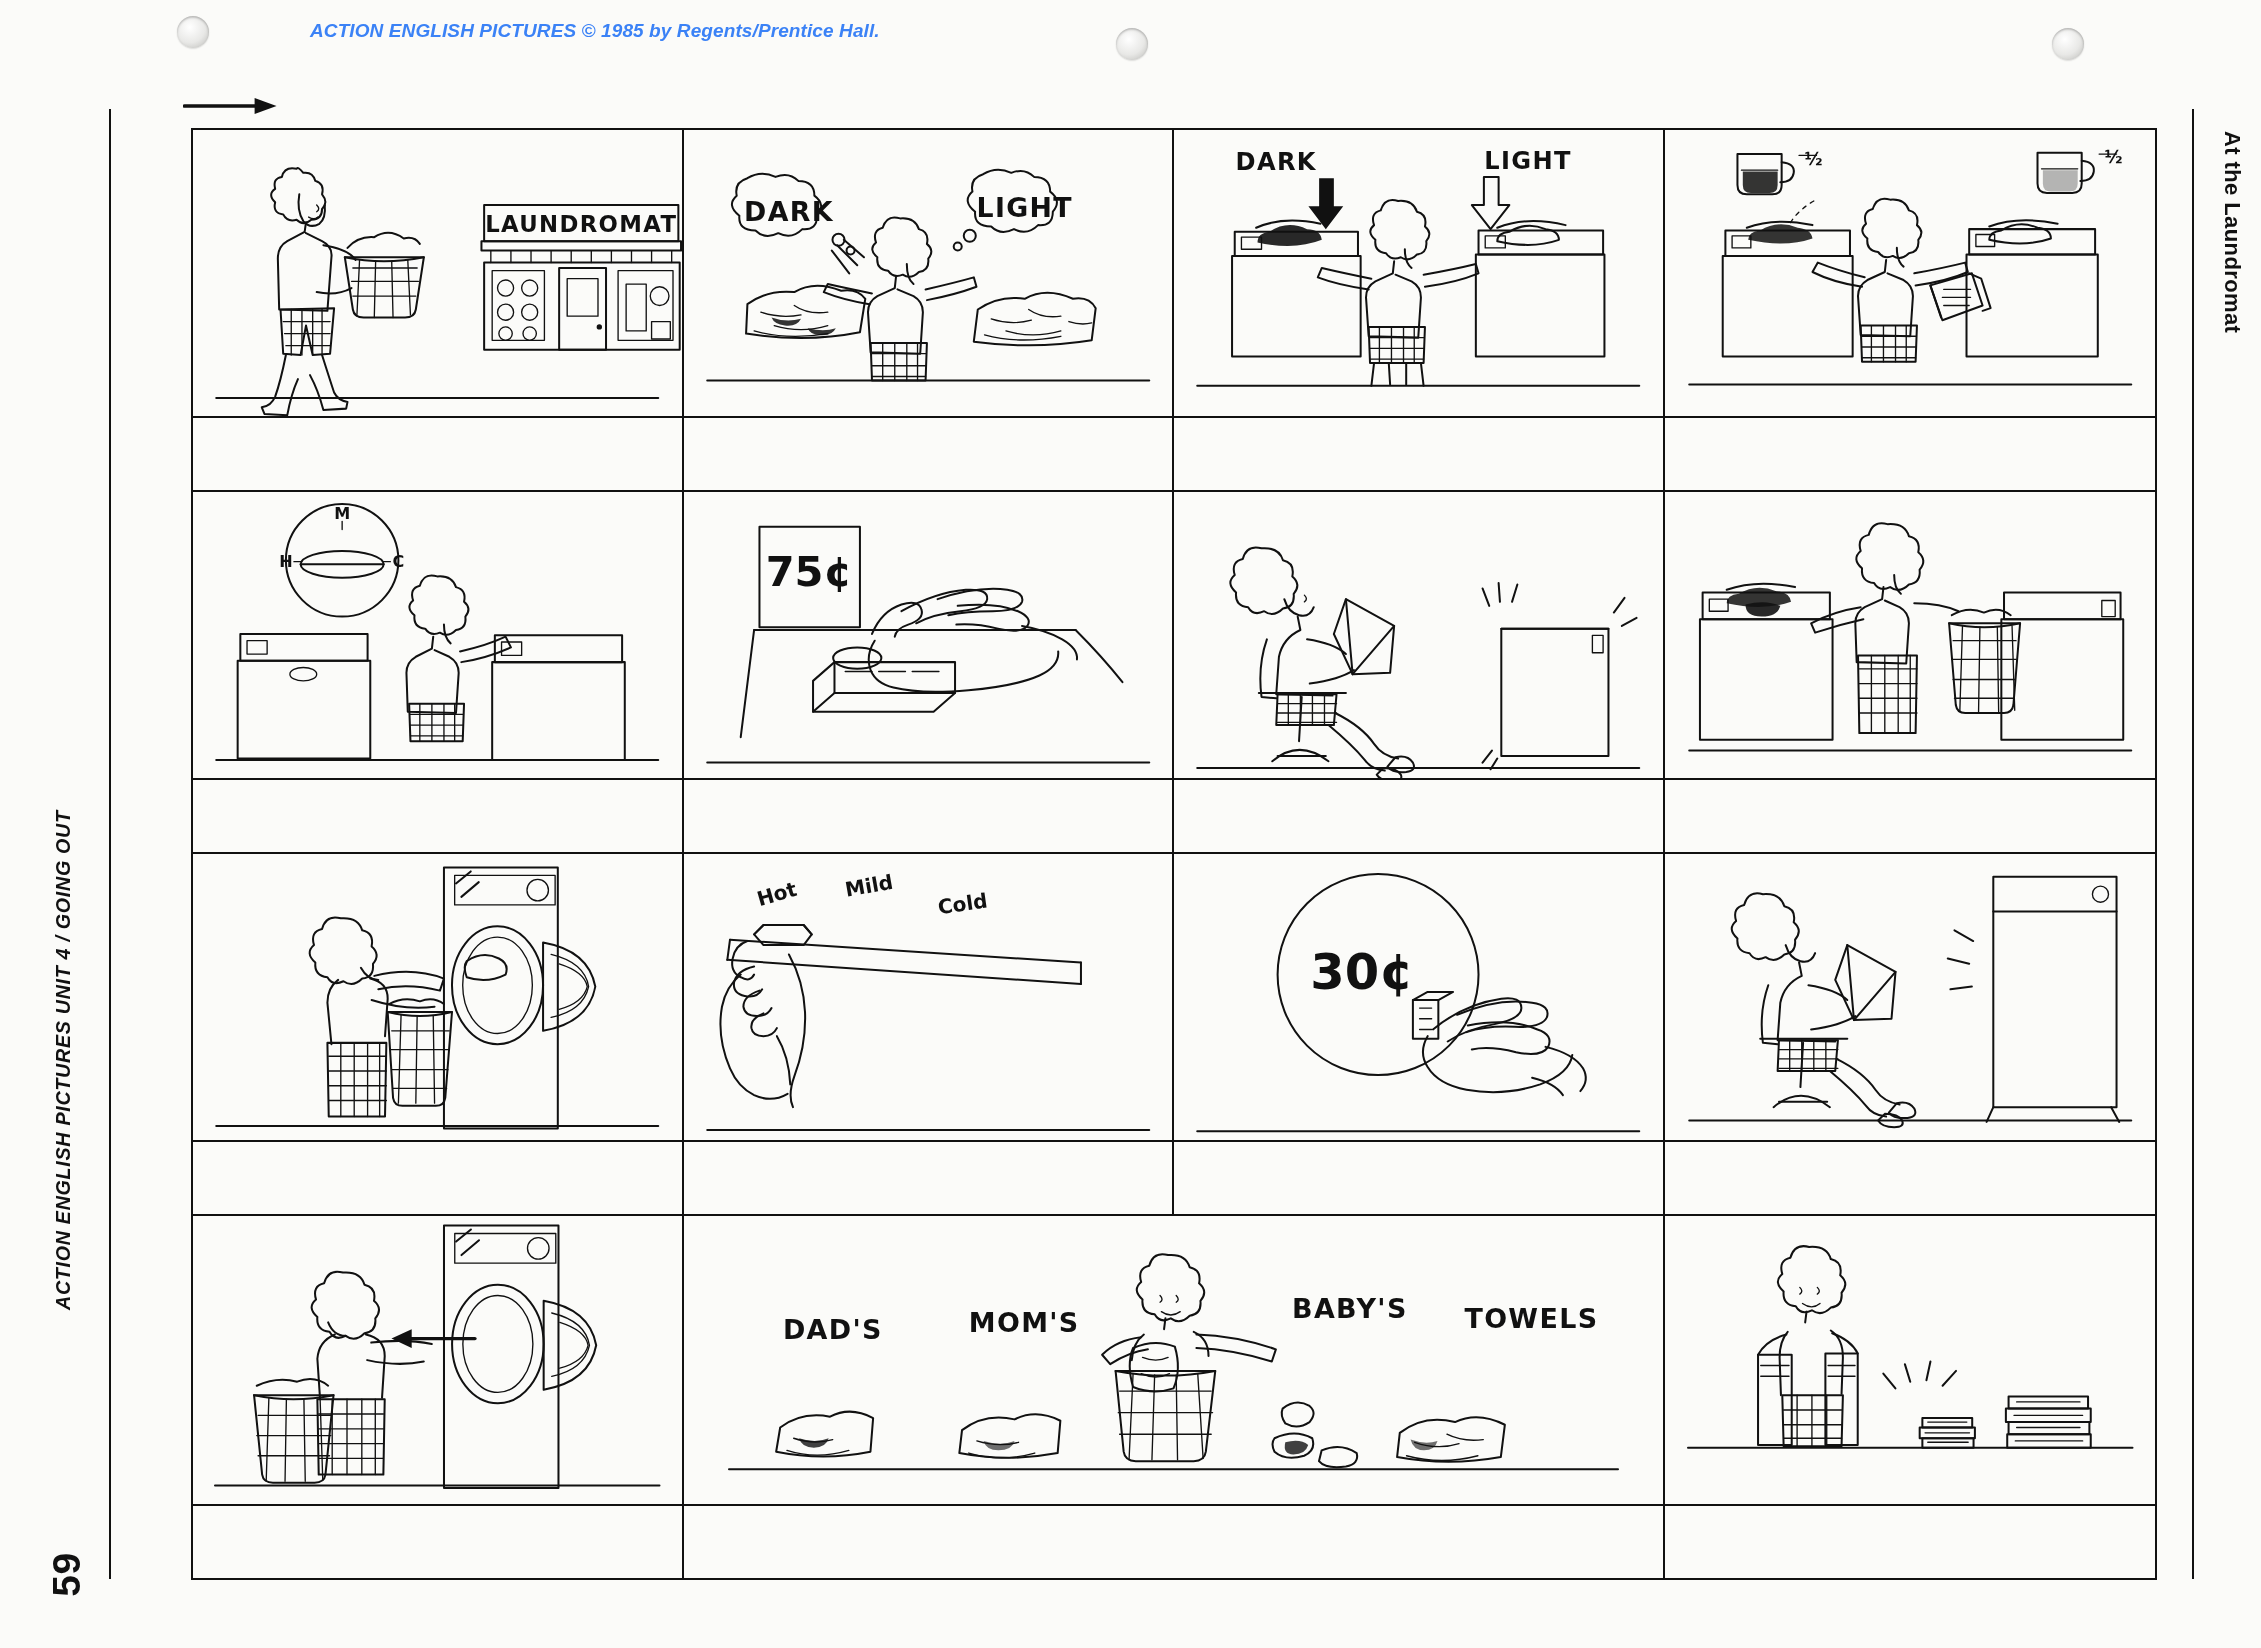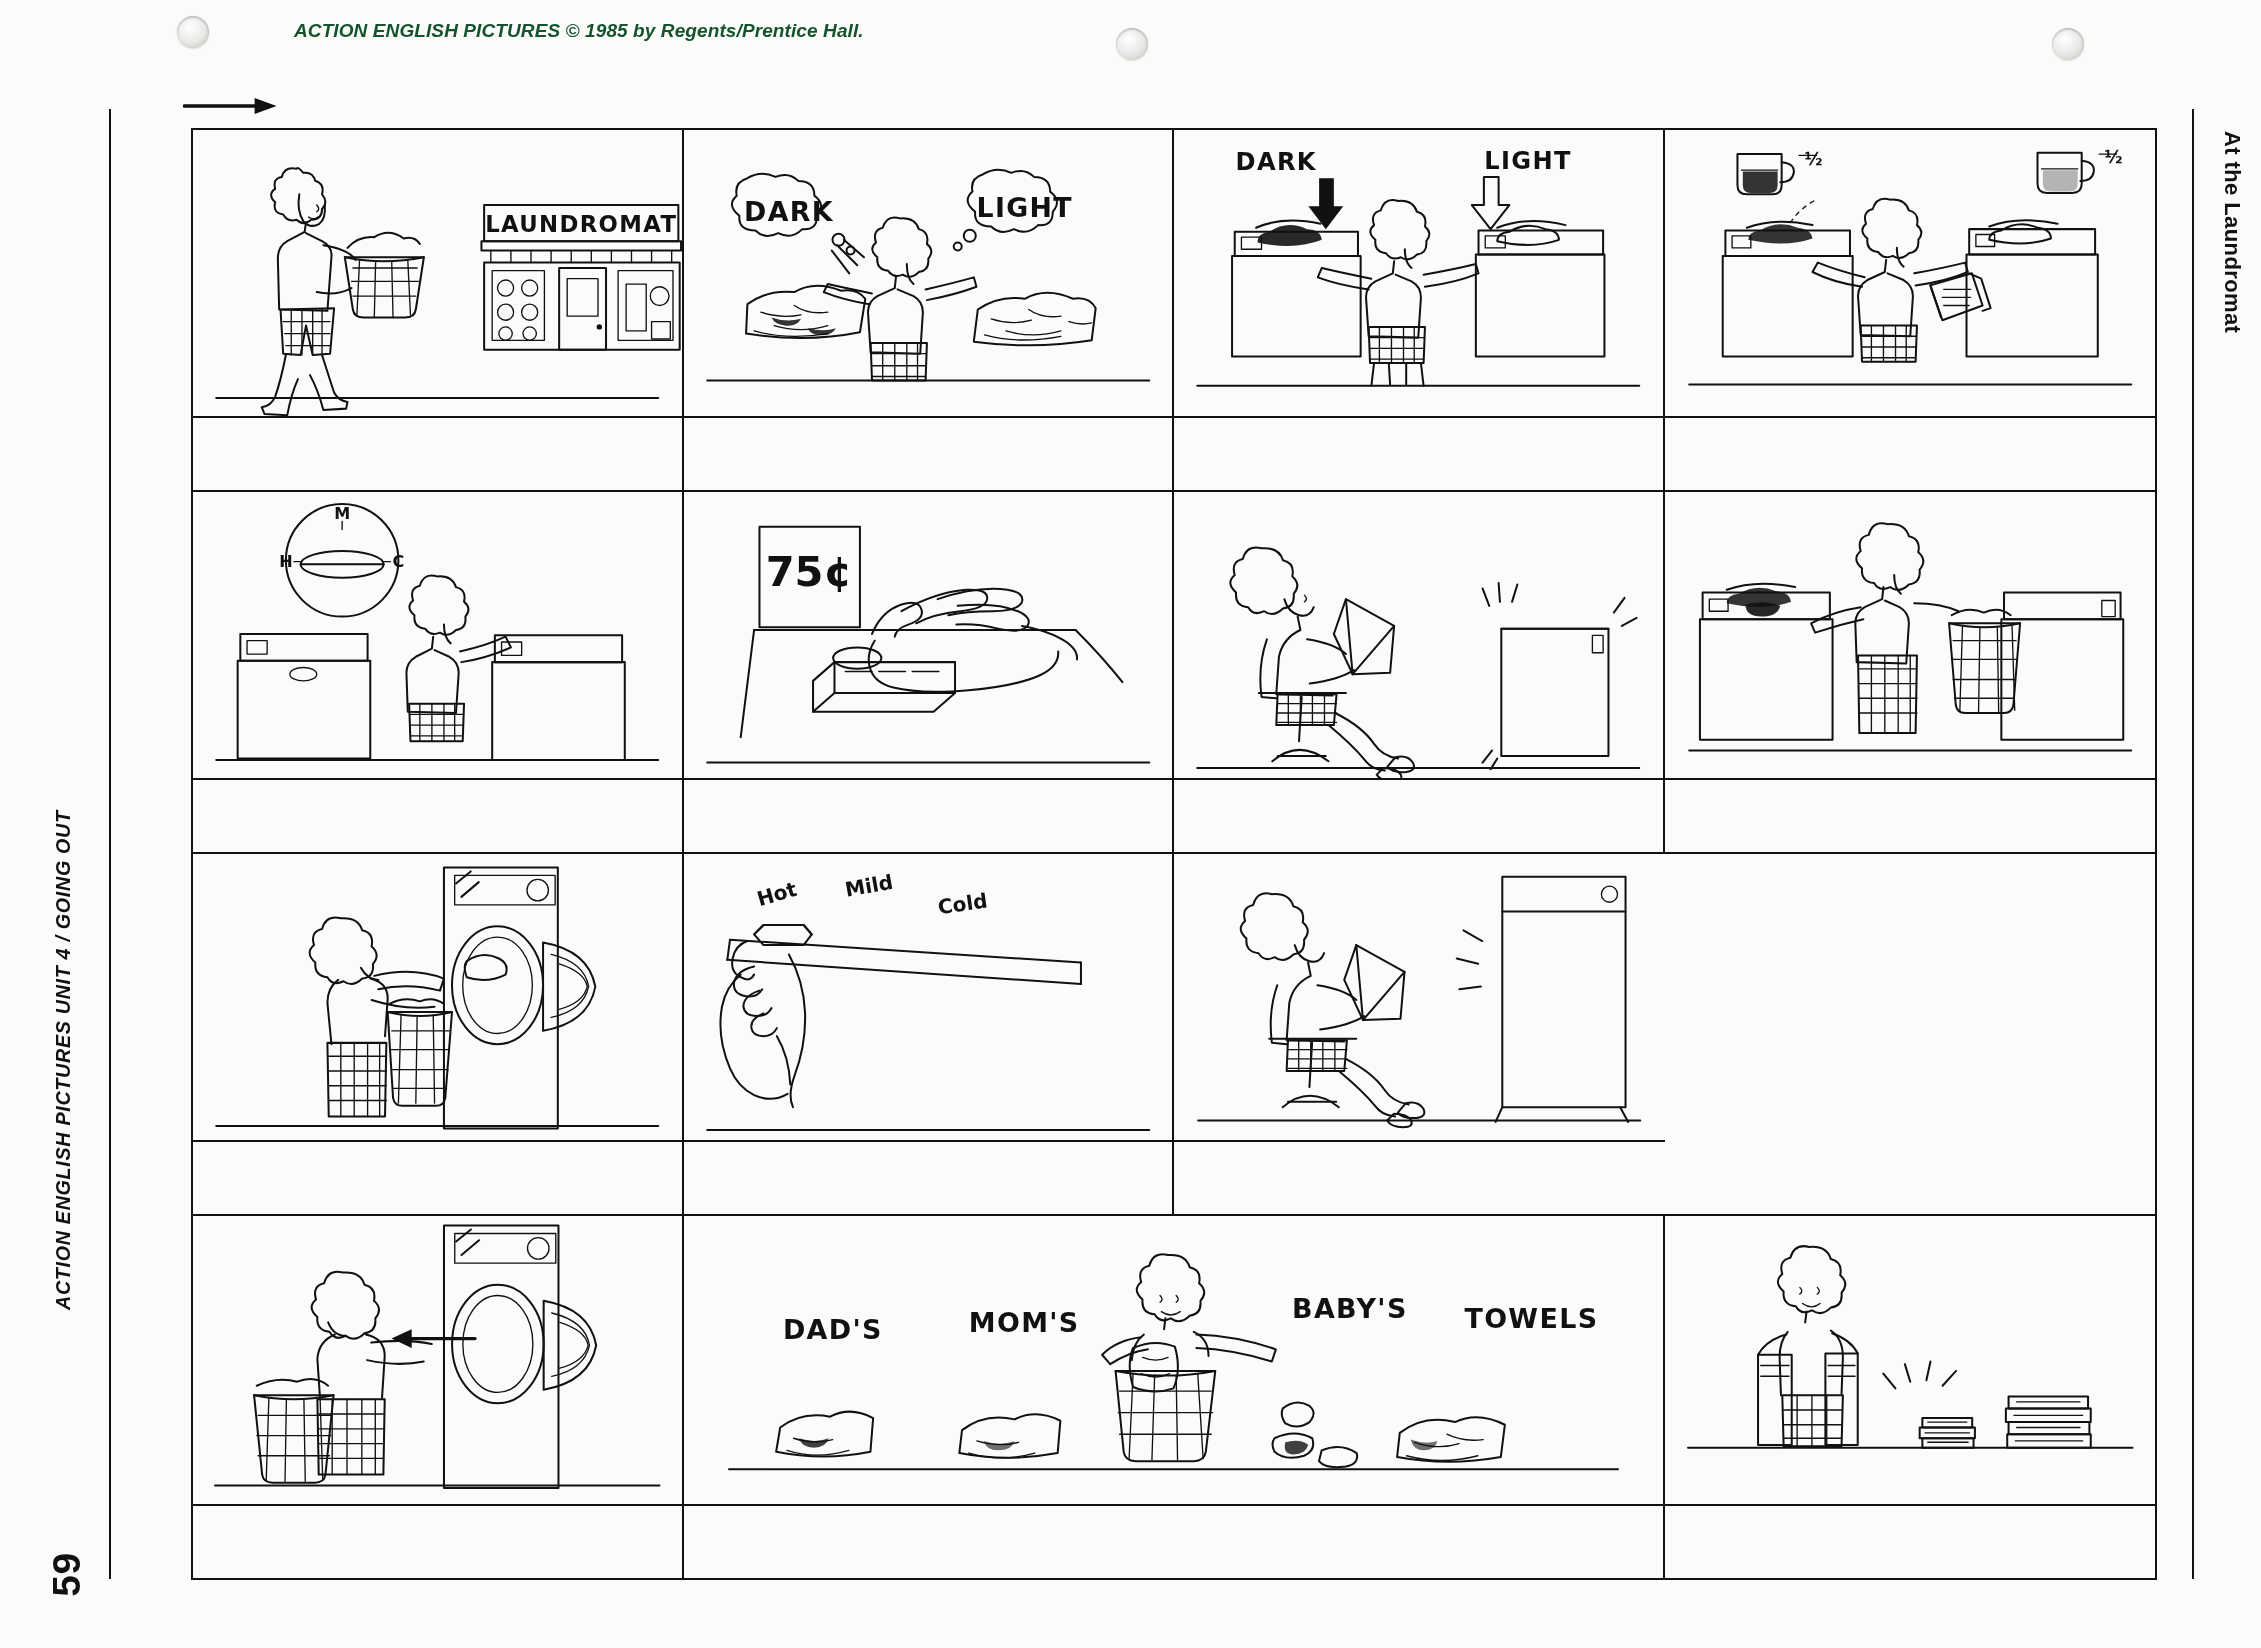--- a/index.html
+++ b/index.html
@@ -31,28 +31,28 @@
     background: radial-gradient(circle at 40% 35%, #ffffff 0%, #e8e8e6 55%, #b9b9b6 100%);
     box-shadow: 0 1.5px 2.2px rgba(0,0,0,0.25) inset, 0 0.7px 1.5px rgba(0,0,0,0.15);
   }
   .hole.h1 { left: 177px; top: 16px; }
   .hole.h2 { left: 1116px; top: 28px; }
   .hole.h3 { left: 2052px; top: 28px; }
 
   
   .copyright {
     position: absolute;
-    left: 294px;
+    left: 310px;
     top: 16px;
     width: 728px;
     font-size: 19px;
     font-weight: bold;
     font-style: italic;
     line-height: 1.55;
-    color: #14532d;
+    color: #3b82f6;
     letter-spacing: 0.1px;
   }
   .copyright .line2 {
     font-size: 17.5px;
   }
 
   
   .dir-arrow {
     position: absolute;
     left: 183px;
@@ -676,20 +676,46 @@
               <path class="ink" d="M50 180 q-22 18 -28 48 q-8 46 12 92 q12 28 36 40 q26 12 50 -2"></path>
               <path class="ink" d="M122 150 q22 40 24 86 q2 48 -16 96 q-10 28 -2 46"></path>
               <path class="ink" d="M104 272 q18 30 20 72"></path>
             </g>
             <line class="ink" x1="0" y1="412" x2="660" y2="412"></line>
           </svg>
         </div>
         <div class="caption-strip"></div>
       </div>
 
+      <div class="cell">
+        <div class="art">
+          <svg viewBox="0 0 660 430" preserveAspectRatio="xMidYMid meet">
+
+            <circle class="ink" cx="270" cy="180" r="150"></circle>
+            <text class="hand-text" x="246" y="202" font-size="74" text-anchor="middle">30¢</text>
+
+            <g>
+              <path class="ink" d="M322 218 h38 v58 h-38z"></path>
+              <path class="ink-thin" d="M332 230 h18 M332 246 h18 M332 262 h18"></path>
+              <path class="ink" d="M322 218 l22 -12 h38 l-22 12"></path>
+            </g>
+
+            <g>
+              <path class="ink" d="M352 262 q46 -38 102 -46 q30 -4 30 14 q0 16 -40 24 q-44 8 -70 26"></path>
+              <path class="ink" d="M388 240 q62 -26 112 -18 q28 4 22 22 q-8 16 -48 14 q-42 -2 -72 8"></path>
+              <path class="ink" d="M404 256 q62 -12 104 6 q24 8 16 26 q-10 16 -48 8 q-40 -10 -66 -4"></path>
+              <path class="ink" d="M344 272 q-14 24 0 46 q16 26 58 34 q56 10 110 -8 q44 -16 48 -44"></path>
+              <path class="ink" d="M520 288 q42 10 56 32 q10 18 -4 34"></path>
+              <path class="ink" d="M500 334 q34 8 46 26"></path>
+            </g>
+            <line class="ink" x1="0" y1="414" x2="660" y2="414"></line>
+          </svg>
+        </div>
+        <div class="caption-strip"></div>
+      </div>
 
       <div class="cell">
         <div class="art">
           <svg viewBox="0 0 660 430" preserveAspectRatio="xMidYMid meet">
 
             <g>
               <path class="ink" d="M110 60 q-22 -6 -28 16 q-18 4 -12 24 q-14 12 2 26 q-2 20 18 22 q8 14 24 6 q14 10 28 -4 q18 -2 16 -22 q12 -14 -2 -26 q4 -20 -14 -24 q-6 -20 -32 -18z"></path>
               <path class="ink" d="M144 136 q6 20 22 24 q16 4 22 -12"></path>
               <path class="ink" d="M164 162 l4 20 q-26 12 -32 40 l-4 56 l86 2"></path>
               <path class="ink" d="M178 196 q40 6 58 22"></path>

